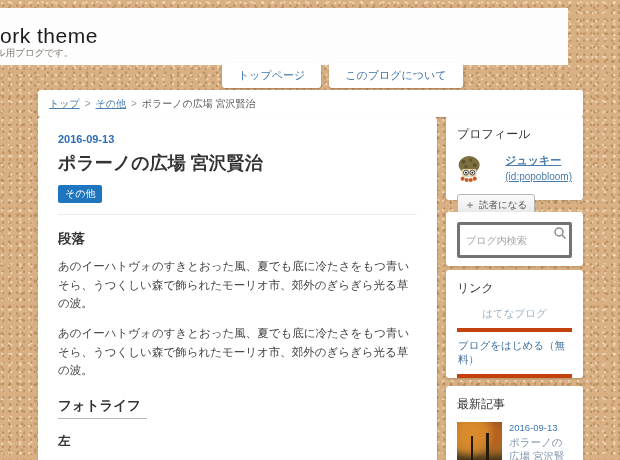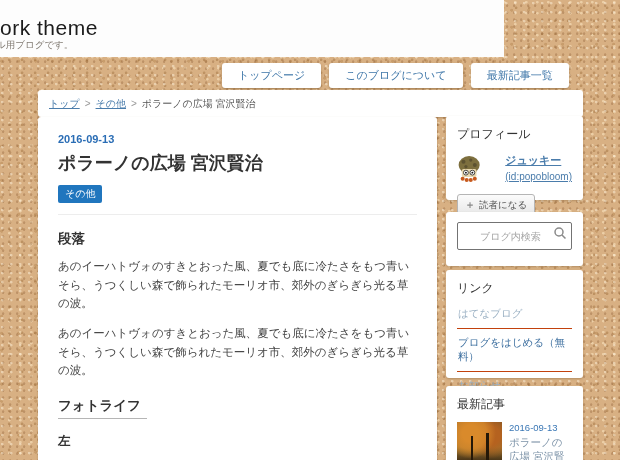--- a/index.html
+++ b/index.html
@@ -12,21 +12,21 @@
     background-image:
       radial-gradient(circle at 25% 35%, rgba(255,245,225,0.45) 1px, transparent 1.6px),
       radial-gradient(circle at 70% 60%, rgba(140,90,40,0.35) 1px, transparent 1.7px),
       radial-gradient(circle at 45% 80%, rgba(120,70,30,0.28) 1px, transparent 1.5px),
       radial-gradient(circle at 85% 20%, rgba(255,235,200,0.5) 1px, transparent 1.6px),
       radial-gradient(circle at 10% 60%, rgba(160,110,55,0.3) 1.2px, transparent 1.8px);
     background-size: 9px 9px, 13px 13px, 7px 7px, 11px 11px, 17px 17px;
   }
 
   
-  .header { position:absolute; top:0; left:0; width:504px; height:57px; background:#fdfdfd;text-align:right; }
+  .header { position:absolute; top:8px; left:0; width:568px; height:57px; background:#fdfdfd;text-align:right; }
   .blog-title { position:absolute; left:0; top:16px; font-size:21px; color:#1c1c1c; letter-spacing:0.5px; white-space:nowrap; }
   .blog-subtitle { position:absolute; left:-4px; top:39px; font-size:9.5px; color:#807a72; white-space:nowrap; }
 
   
   .nav { position:absolute; top:63px; left:222px; display:flex; gap:8px; }
   .navbtn {
     background:#fff; color:#3e76a8; font-weight:normal; font-size:11px;
     padding:5px 16px; border-radius:3px; box-shadow:0 1px 2px rgba(90,60,20,.4);
     white-space:nowrap; cursor:pointer;
   }
@@ -92,32 +92,32 @@
   .profile-id { font-size:10px; color:#4a7cab; text-decoration:underline; cursor:pointer; }
   .subscribe-btn {
     margin-top:8px; display:inline-flex; align-items:center; gap:4px;
     background:linear-gradient(#fbfbfb,#e7e7e7); border:1px solid #b5b5b5; border-radius:3px;
     font-size:9.5px; color:#555; padding:3px 7px; cursor:pointer;
   }
   .plus-glyph { color:#8a8a8a; font-weight:bold; font-size:10px; }
 
   .search-wrap { position:relative; }
   .search-input {
-    width:100%; height:28px; border:1px solid #737373; border-radius:2px;
-    font-size:10px; padding:0 20px 0 22px; color:#333; outline:none;
+    width:100%; height:36px; border:3px solid #737373; border-radius:2px;
+    font-size:10px; padding:0 20px 0 6px; color:#333; outline:none;
     font-family:"Liberation Sans","DejaVu Sans",sans-serif;
   }
   .search-input::placeholder { color:#a5a5a5; }
   .search-icon { position:absolute; right:5px; top:4px; cursor:pointer; }
 
   .link-list { list-style:none; }
-  .link-list li { padding:7px 1px; font-size:10.5px; cursor:pointer; border-top:1px solid #c2410c; }
+  .link-list li { padding:7px 1px; font-size:10.5px; cursor:pointer; border-top:4px solid #c2410c; }
   .link-list li:first-child { border-top:none; padding-top:1px; }
   .link-normal { color:#3a6d9e; }
-  .link-muted { color:#9ab0c3; }
+  .link-muted { color:#9ab0c3;text-align:center; }
 
   .recent-row { display:flex; }
   .thumb {
     width:45px; height:45px; flex:0 0 45px; position:relative; overflow:hidden;
     background-image:
       radial-gradient(circle at 30% 25%, #d98a2b 0 18%, rgba(217,138,43,.8) 35%, transparent 55%),
       radial-gradient(circle at 75% 30%, #b5621f 0 20%, transparent 50%),
       linear-gradient(to bottom, #7a5426 0%, #9c742f 55%, #4a3518 85%, #2a1e0e 100%);
   }
   .thumb .t1 { left:30%; top:30%; width:2px; height:65%; }
@@ -132,21 +132,20 @@
 <div id="screen">
 
   <div class="header">
     <div class="blog-title">ork theme</div>
     <div class="blog-subtitle">ル用ブログです。</div>
   </div>
 
   <div class="nav">
     <div class="navbtn">トップページ</div>
     <div class="navbtn">このブログについて</div>
-    <div class="navbtn">最新記事一覧</div>
   </div>
 
   <div class="breadcrumb">
     <a>トップ</a>
     <span class="crumb-sep">&gt;</span>
     <a>その他</a>
     <span class="crumb-sep">&gt;</span>
     <span class="crumb-current">ポラーノの広場 宮沢賢治</span>
   </div>
 

